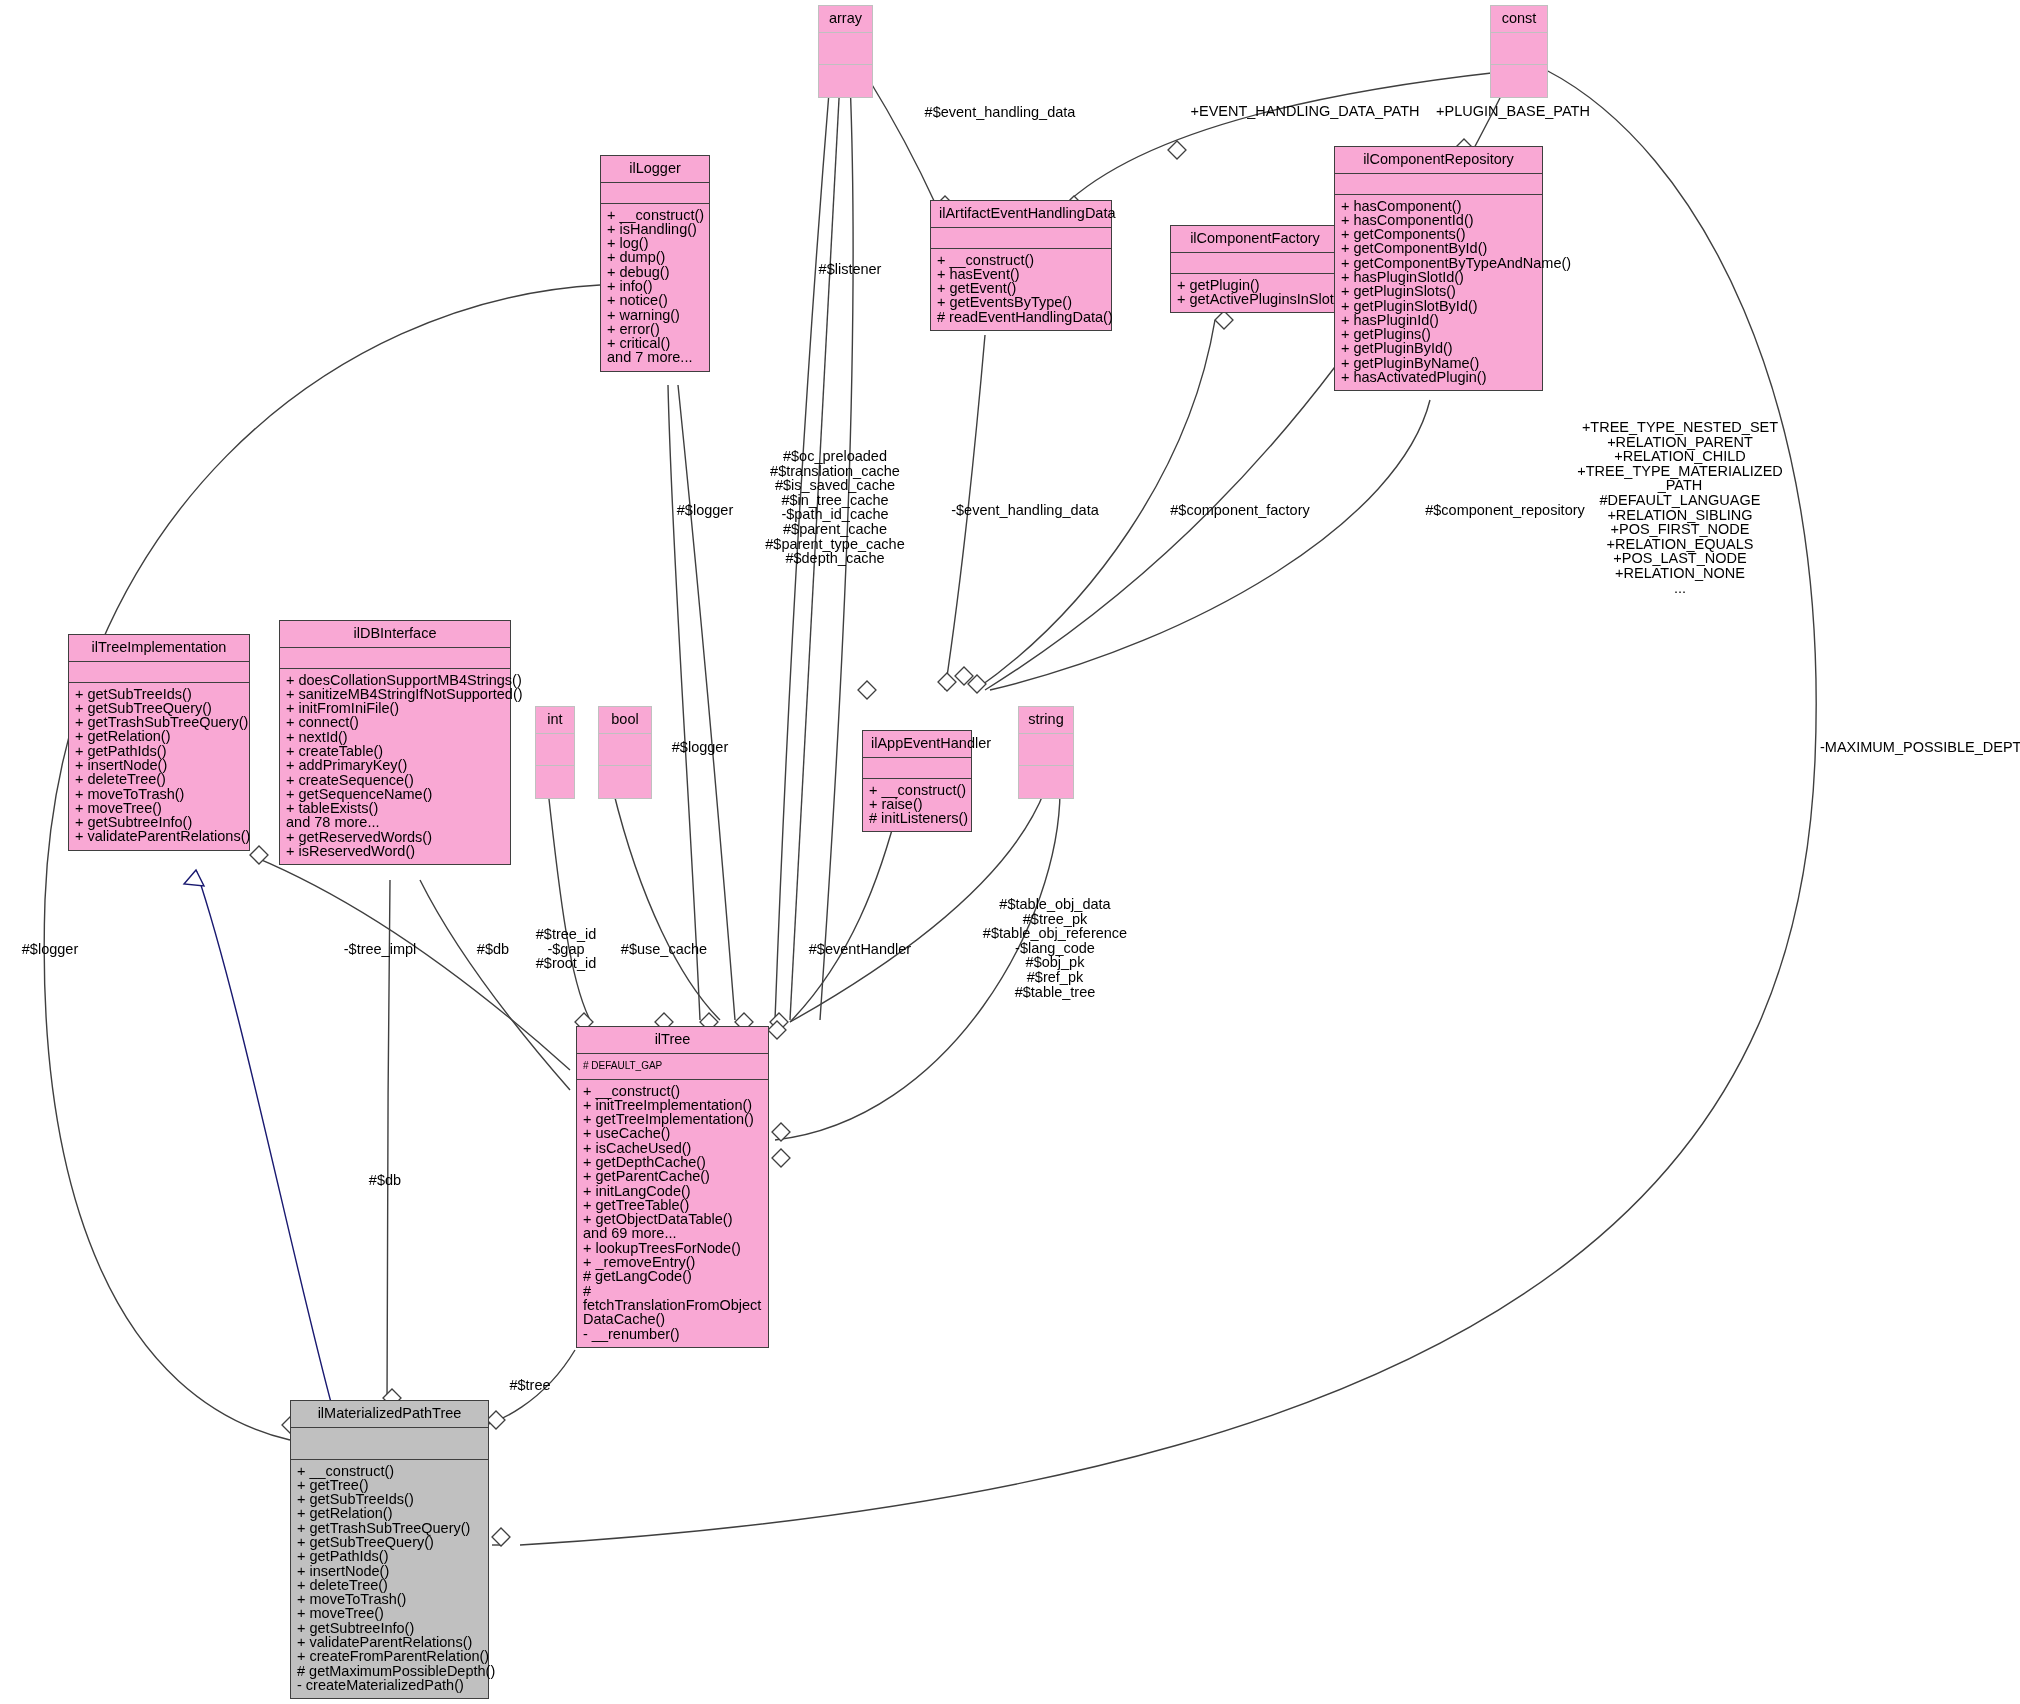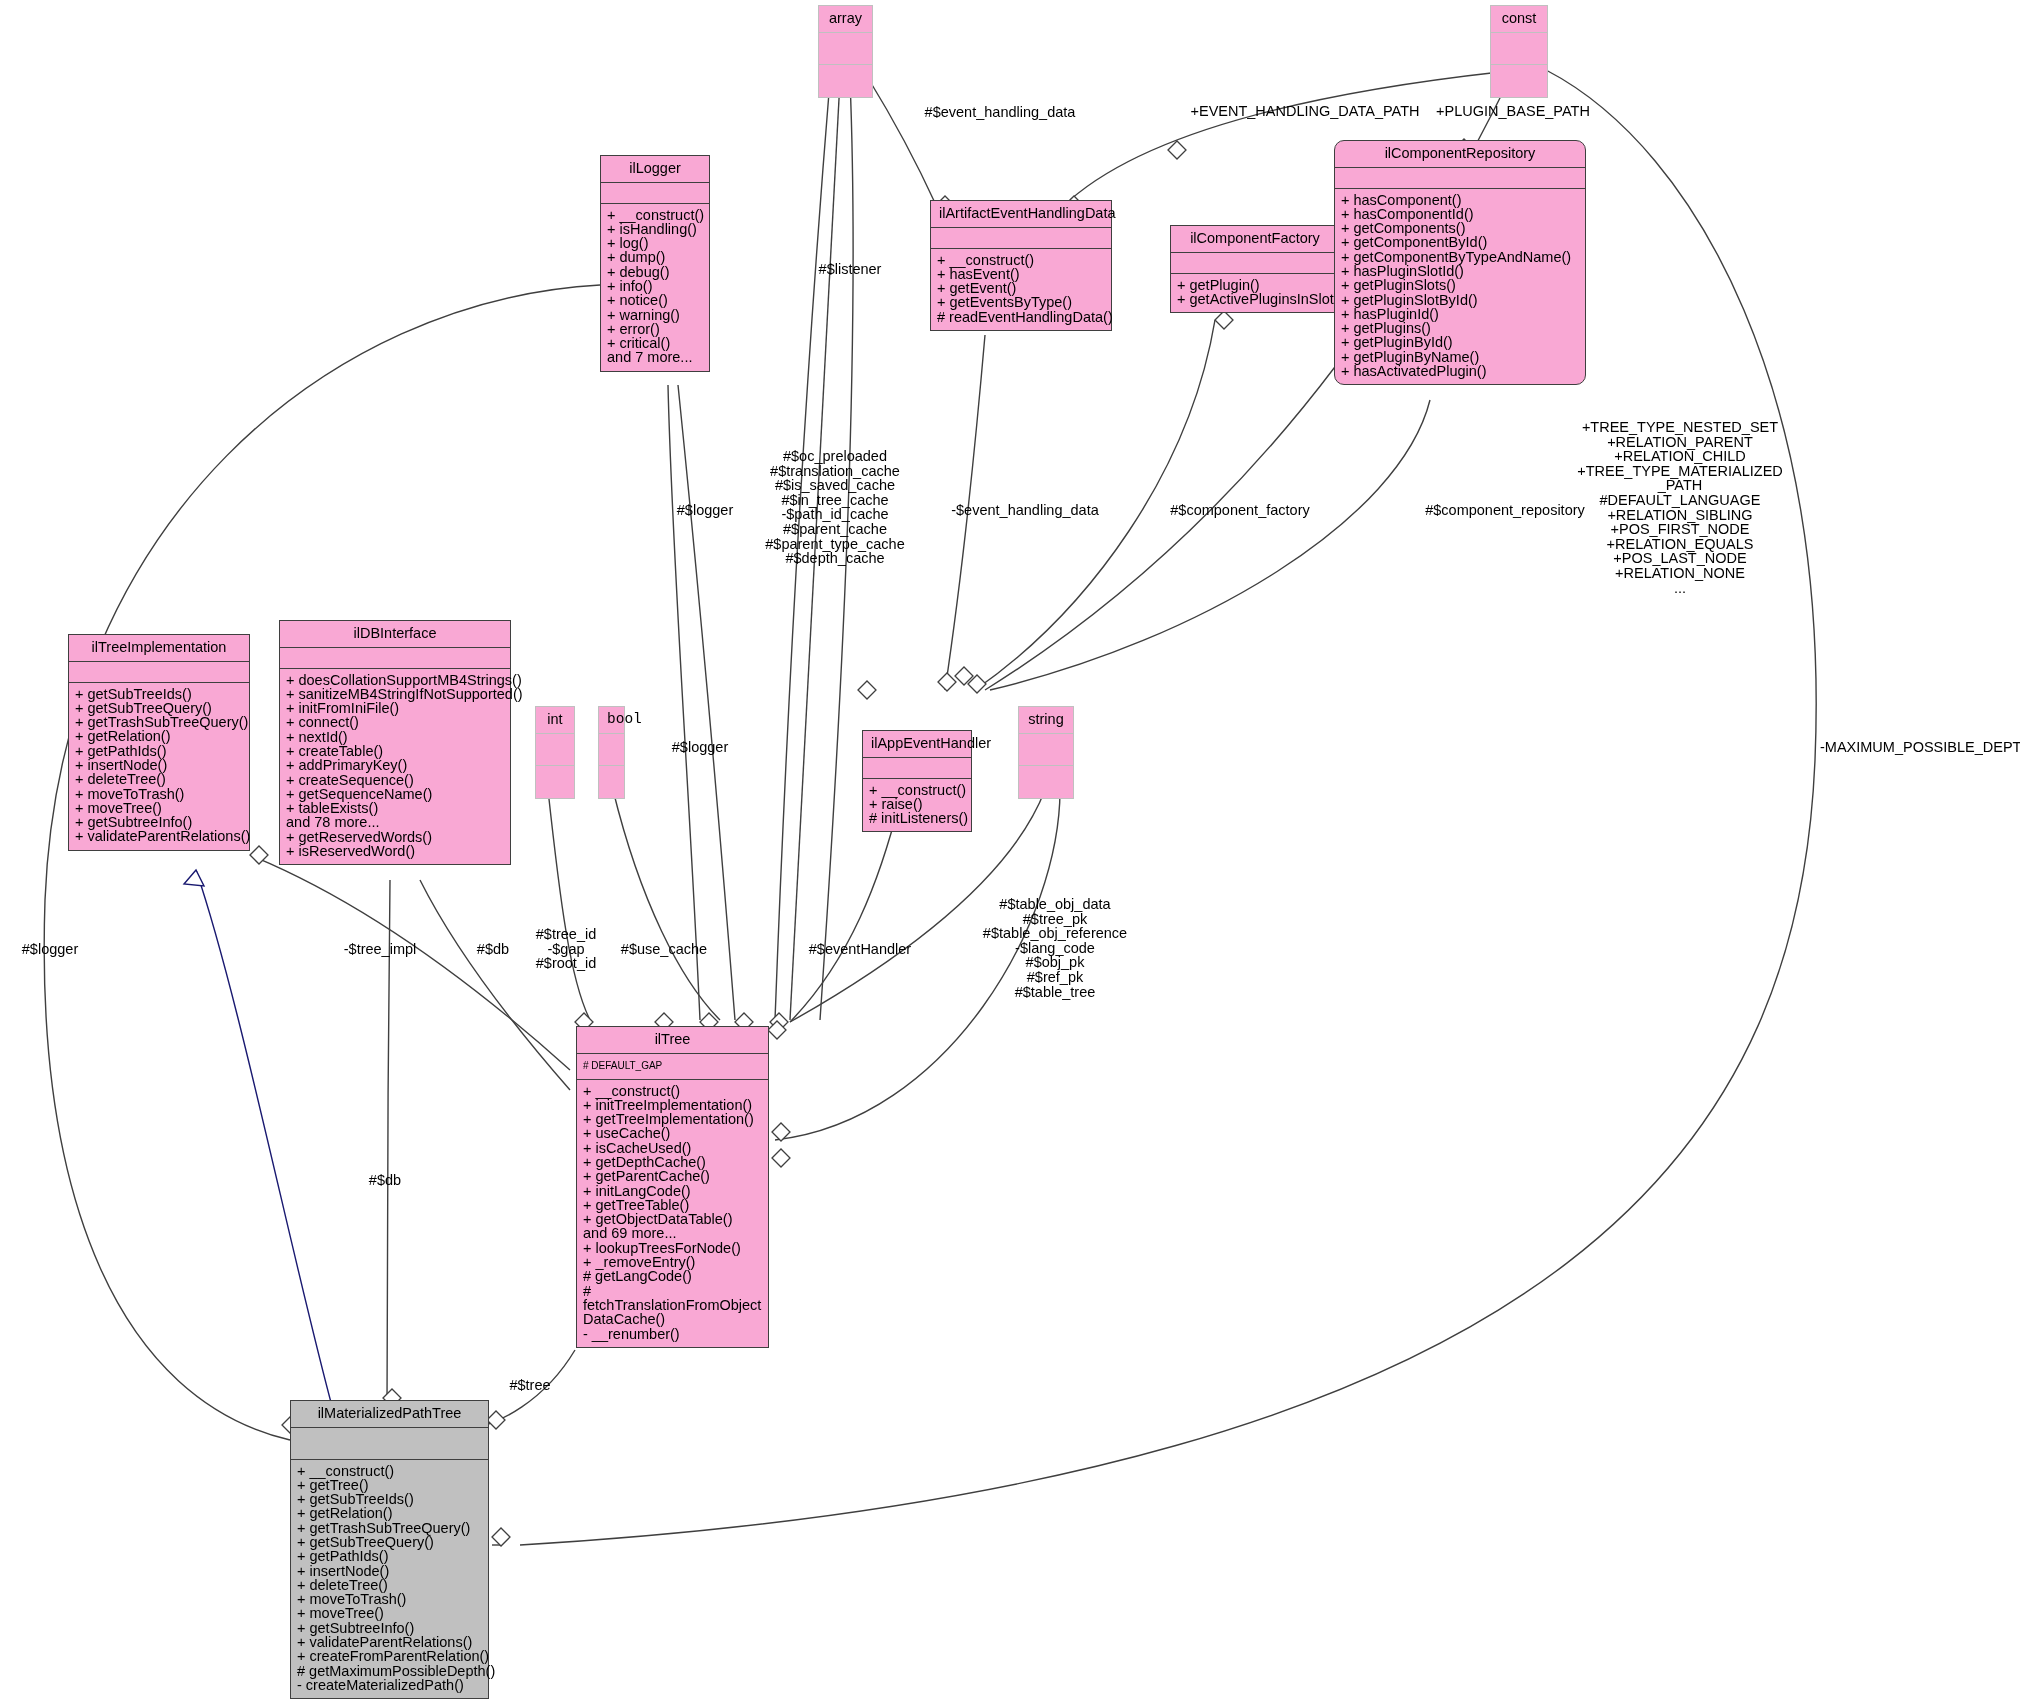--- a/index.html
+++ b/index.html
@@ -218,21 +218,21 @@
 
   <div class="umlbox" style="left:1138px; top:225px; width:170px;margin-left:32px;">
     <div class="uml-title">ilComponentFactory</div>
     <div class="uml-attrs"></div>
     <div class="uml-ops">
       <div class="uml-row">+ getPlugin()</div>
       <div class="uml-row">+ getActivePluginsInSlot()</div>
     </div>
   </div>
 
-  <div class="umlbox" style="left:1334px; top:140px; width:252px;border-radius:10px;">
+  <div class="umlbox" style="left:1334px; top:146px; width:209px;">
     <div class="uml-title">ilComponentRepository</div>
     <div class="uml-attrs"></div>
     <div class="uml-ops">
       <div class="uml-row">+ hasComponent()</div>
       <div class="uml-row">+ hasComponentId()</div>
       <div class="uml-row">+ getComponents()</div>
       <div class="uml-row">+ getComponentById()</div>
       <div class="uml-row">+ getComponentByTypeAndName()</div>
       <div class="uml-row">+ hasPluginSlotId()</div>
       <div class="uml-row">+ getPluginSlots()</div>
@@ -282,21 +282,21 @@
       <div class="uml-row">+ isReservedWord()</div>
     </div>
   </div>
 
   <div class="umlbox plain" style="left:535px; top:706px; width:40px;">
     <div class="uml-title">int</div>
     <div class="uml-attrs"></div>
     <div class="uml-ops"></div>
   </div>
 
-  <div class="umlbox plain" style="left:598px; top:706px; width:27px;font-family:Liberation Mono, monospace;">
+  <div class="umlbox plain" style="left:598px; top:706px; width:54px;">
     <div class="uml-title">bool</div>
     <div class="uml-attrs"></div>
     <div class="uml-ops"></div>
   </div>
 
   <div class="umlbox plain" style="left:1018px; top:706px; width:56px;">
     <div class="uml-title">string</div>
     <div class="uml-attrs"></div>
     <div class="uml-ops"></div>
   </div>

